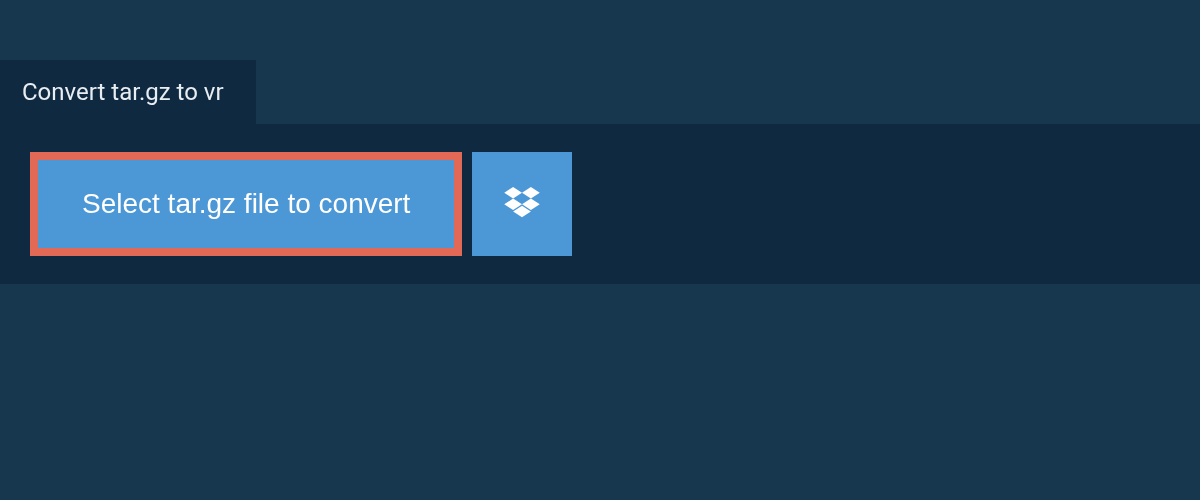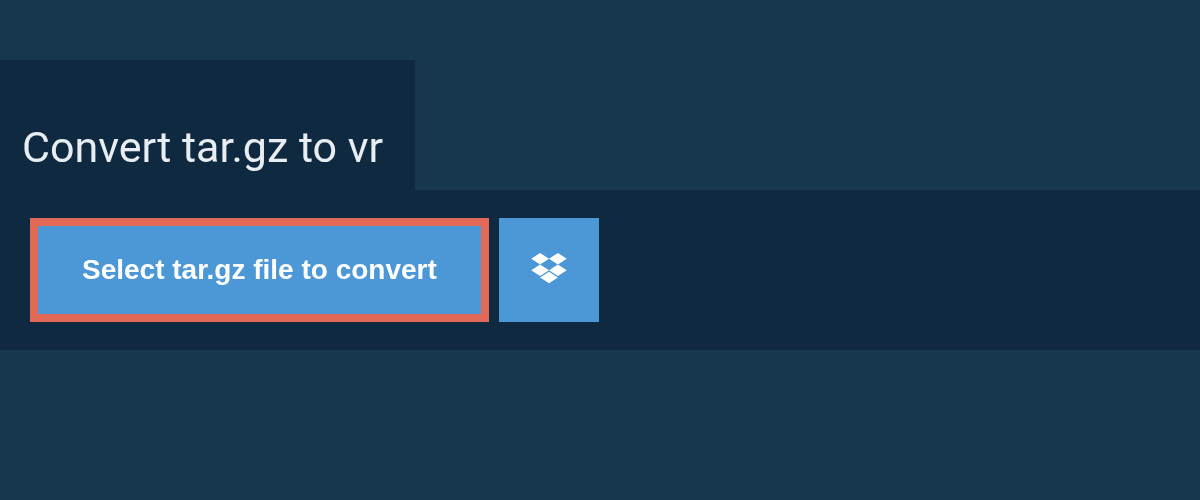--- a/index.html
+++ b/index.html
@@ -16,44 +16,43 @@
     }
     .tab-container {
       display: inline-block;
       background: #0f2a40;
       padding: 18px 32px 18px 22px;
       margin-top: 60px;
       margin-left: 0;
     }
     .tab-title {
       color: #e8edf2;
-      font-size: 43px;
+      font-size: 24px;
       font-weight: 400;
-      margin-top: 44px;
     }
     .panel {
       background: #0f2a40;
       padding: 28px 30px 28px 30px;
       width: 100%;
     }
     .button-row {
       display: flex;
       gap: 10px;
       align-items: stretch;
     }
     .select-button-frame {
       background: #e36957;
       padding: 8px;
       display: inline-block;
     }
     .select-button {
       background: #4c97d6;
       color: #ffffff;
       font-size: 28px;
-      font-weight: 700;
+      font-weight: 400;
       padding: 28px 44px;
       border: none;
       cursor: pointer;
       display: flex;
       align-items: center;
       justify-content: center;
       white-space: nowrap;
     }
     .dropbox-button {
       background: #4c97d6;

